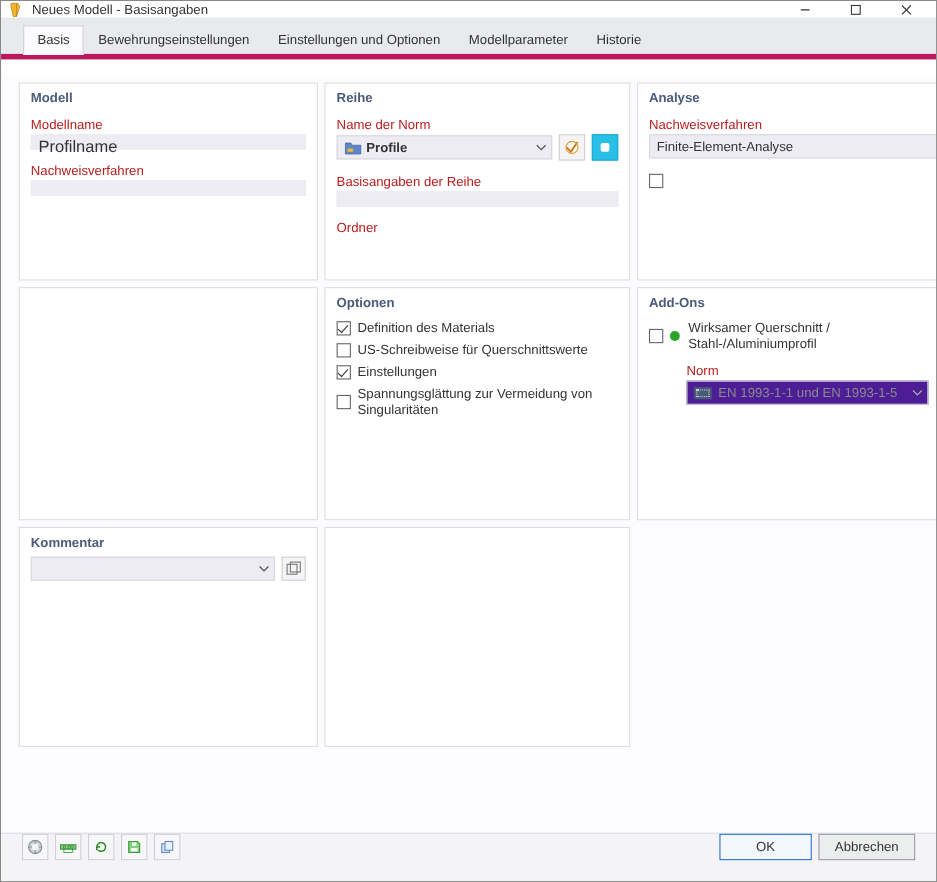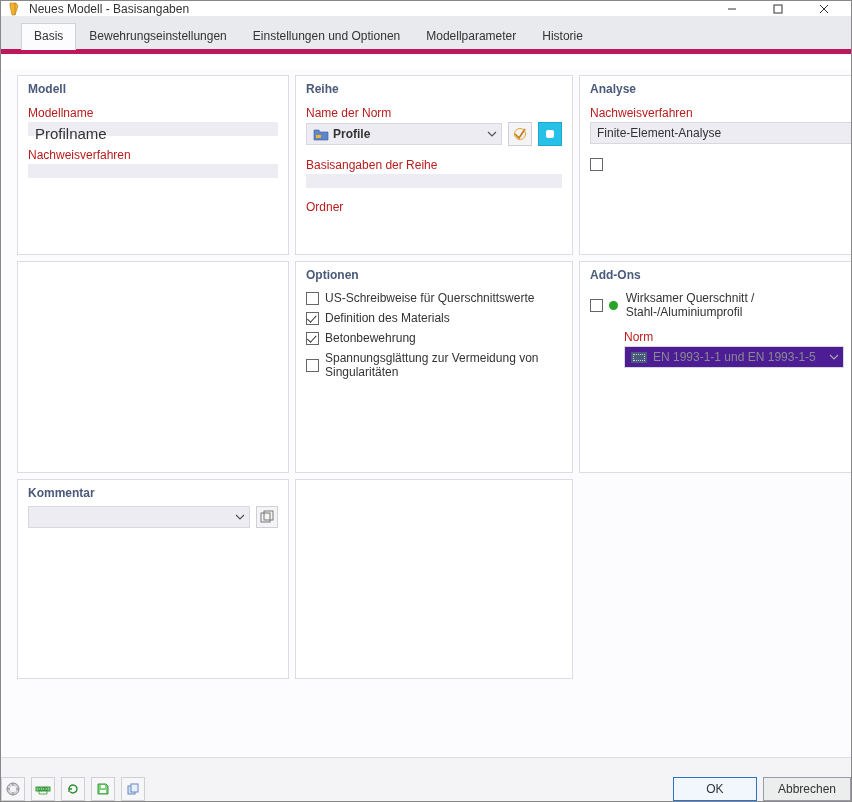--- a/index.html
+++ b/index.html
@@ -48,21 +48,21 @@
   .disabled-combo { background:#4c1d95; color:#8a8a8f; border:1px solid #d8d8dd; height:22px; display:flex; align-items:center; padding:0 4px 0 6px; font-size:12px;}
   .disabled-combo .flag{width:16px;height:11px;background:#4a5a7a;margin-right:6px;position:relative;}
   .disabled-combo .flag::after{content:"";position:absolute;inset:2px;border:1px dotted #ccc;}
   
   
   .comment-row{display:flex;gap:6px;align-items:center;}
   .comment-row .combo{flex:1;}
   .icon-btn-sq{width:22px;height:22px;border:1px solid #cfcfd6;background:#f4f4f6;display:flex;align-items:center;justify-content:center;}
   
   
-  .footer { position:absolute; left:0; right:0; bottom:0; height:44px; background:#f4f4f6; border-top:1px solid #dcdce2; display:flex; align-items:flex-end; padding:0 0; gap:6px;}
+  .footer { position:absolute; left:0; right:0; bottom:0; height:44px; background:#f4f4f6; border-top:1px solid #dcdce2; display:flex; align-items:flex-start; padding:0 19px; gap:6px;}
   .footer .toolbtn { width:24px; height:24px; border:1px solid #cfcfd6; background:#f7f7f9; display:flex; align-items:center; justify-content:center;}
   .footer .spacer{flex:1;}
   .footer .btn { height:24px; min-width:84px; border:1px solid #9a9aa4; background:#eceded; font-size:12px; display:flex; align-items:center; justify-content:center; padding:0 14px;}
   .footer .btn.primary{border:1px solid #2a72c8; background:#f2f7fd;}
   
   svg{display:block;}
 </style>
 </head>
 <body>
 
@@ -160,30 +160,30 @@
     <div class="check-row" style="margin-top:14px">
       <div class="checkbox"></div>
     </div>
   </div>
 
   <div class="panel"></div>
 
   <div class="panel">
     <div class="panel-title">Optionen</div>
     <div class="check-row">
-      <div class="checkbox"></div>
-      <span>US-Schreibweise für Querschnittswerte</span>
-    </div>
-    <div class="check-row">
       <div class="checkbox checked"></div>
       <span>Definition des Materials</span>
     </div>
     <div class="check-row">
+      <div class="checkbox"></div>
+      <span>US-Schreibweise für Querschnittswerte</span>
+    </div>
+    <div class="check-row">
       <div class="checkbox checked"></div>
-      <span>Betonbewehrung</span>
+      <span>Einstellungen</span>
     </div>
     <div class="check-row">
       <div class="checkbox"></div>
       <span>Spannungsglättung zur Vermeidung von Singularitäten</span>
     </div>
   </div>
 
   <div class="panel">
     <div class="panel-title">Add-Ons</div>
     <div class="check-row">

